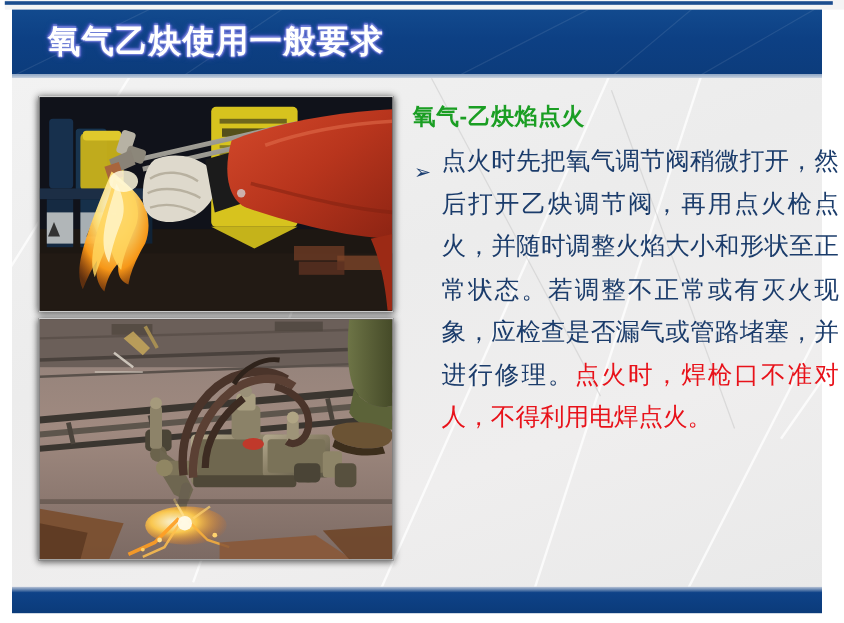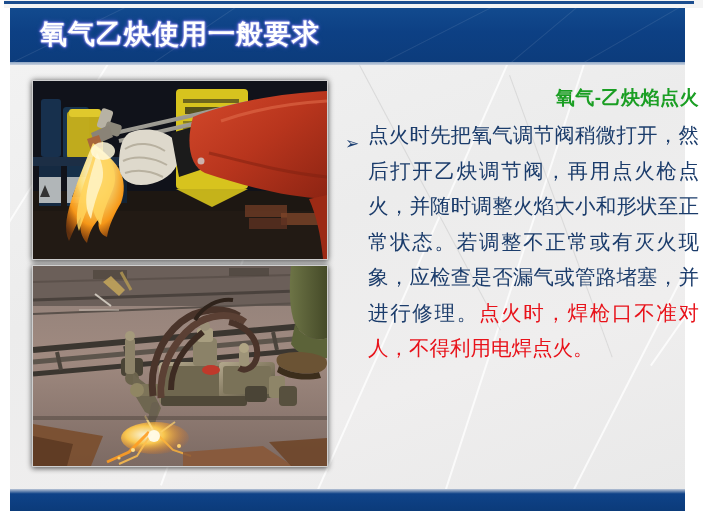--- a/index.html
+++ b/index.html
@@ -136,21 +136,20 @@
     width: 358px;
   }
   .sub-heading {
     color: #1a9e23;
     font-size: 19px;
     font-weight: bold;
     line-height: 26px;
     letter-spacing: 0.5px;
     margin: 0 0 6px 3px;
     white-space: nowrap;
-    text-align: right;
   }
   .bullet-block {
     position: relative;
     padding-left: 27px;
   }
   .bullet-marker {
     position: absolute;
     left: 4px; top: 19px;
     width: 18px; height: 16px;
     color: #1c3f72;

